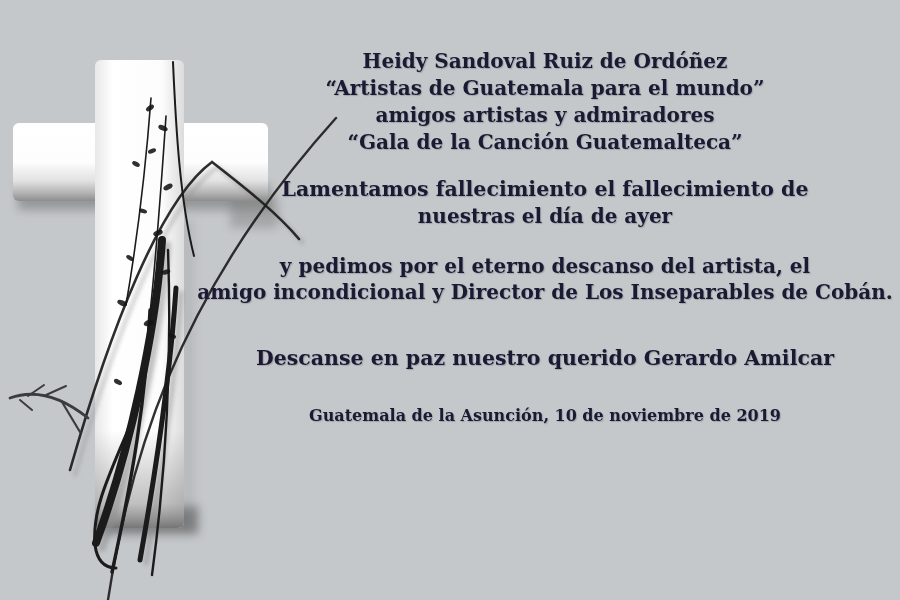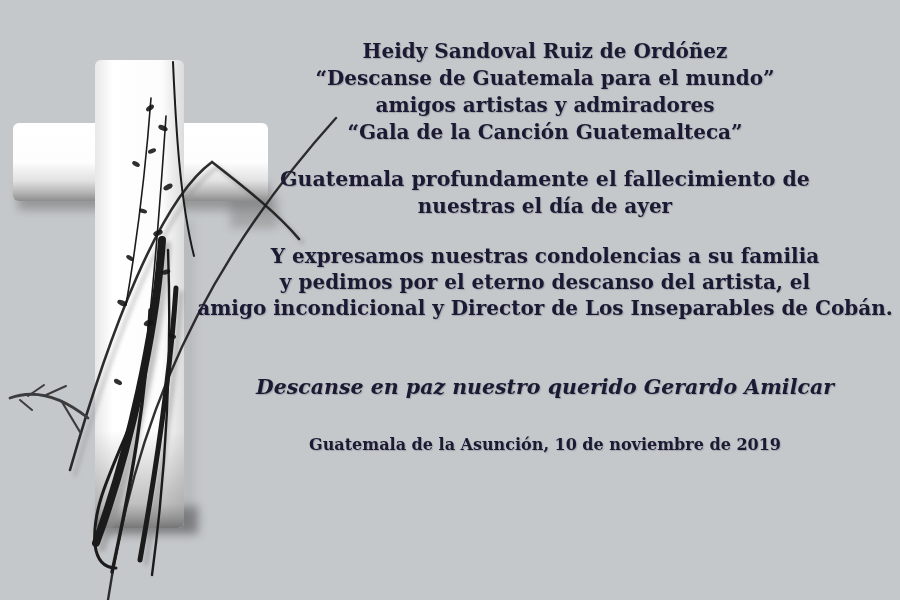--- a/index.html
+++ b/index.html
@@ -31,21 +31,21 @@
     position: absolute;
     left: 192px;
     right: 2px;
     top: 0;
     bottom: 0;
     text-align: center;
     font-weight: bold;
     text-shadow: 1px 1px 1px rgba(95,95,110,0.35);
   }
   .from-block {
-    padding-top: 38px;
+    padding-top: 48px;
   }
   .from-line {
     font-size: 20px;
     line-height: 27px;
     white-space: nowrap;
   }
   .announcement {
     margin-top: 20px;
     font-size: 20.5px;
     line-height: 27px;
@@ -65,25 +65,24 @@
   }
   .condolences {
     margin-top: 24px;
   }
   .condolence-line {
     font-size: 20px;
     line-height: 26px;
     white-space: nowrap;
   }
   .farewell {
-    margin-top: 53px;
+    margin-top: 40px;
     font-size: 20.5px;
     line-height: 27px;
     white-space: nowrap;
-    font-style: italic;
   }
   .dateline {
     margin-top: 32px;
     font-size: 16px;
     line-height: 24px;
     white-space: nowrap;
   }
 </style>
 </head>
 <body>
@@ -172,32 +171,31 @@
         <ellipse cx="172" cy="336" rx="4.2" ry="2.2" transform="rotate(20 172 336)"></ellipse>
         <ellipse cx="118" cy="382" rx="4.4" ry="2.4" transform="rotate(28 118 382)"></ellipse>
       </g>
     </svg>
   </div>
 
   <div class="content">
 
     <div class="from-block">
       <div class="from-line">Heidy Sandoval Ruiz de Ordóñez</div>
-      <div class="from-line">“Descanse de Guatemala para el mundo”</div>
+      <div class="from-line">“Artistas de Guatemala para el mundo”</div>
       <div class="from-line">amigos artistas y admiradores</div>
       <div class="from-line">“Gala de la Canción Guatemalteca”</div>
     </div>
 
-    <div class="announcement">Guatemala profundamente el fallecimiento de</div>
+    <div class="announcement">Lamentamos fallecimiento el fallecimiento de</div>
 
 
     <div class="death-note">nuestras el día de ayer</div>
 
     <div class="condolences">
-      <div class="condolence-line">Y expresamos nuestras condolencias a su familia</div>
       <div class="condolence-line">y pedimos por el eterno descanso del artista, el</div>
       <div class="condolence-line">amigo incondicional y Director de Los Inseparables de Cobán.</div>
     </div>
 
     <div class="farewell">Descanse en paz nuestro querido Gerardo Amilcar</div>
 
     <div class="dateline">Guatemala de la Asunción, 10 de noviembre de 2019</div>
 
   </div>
 </div>

